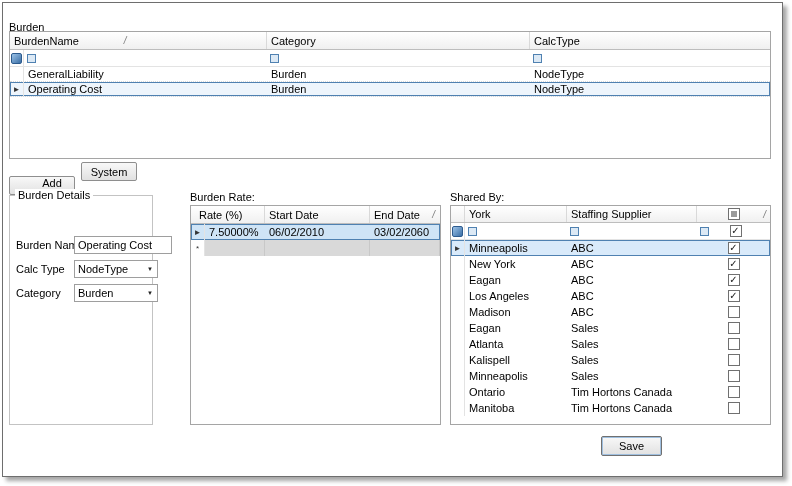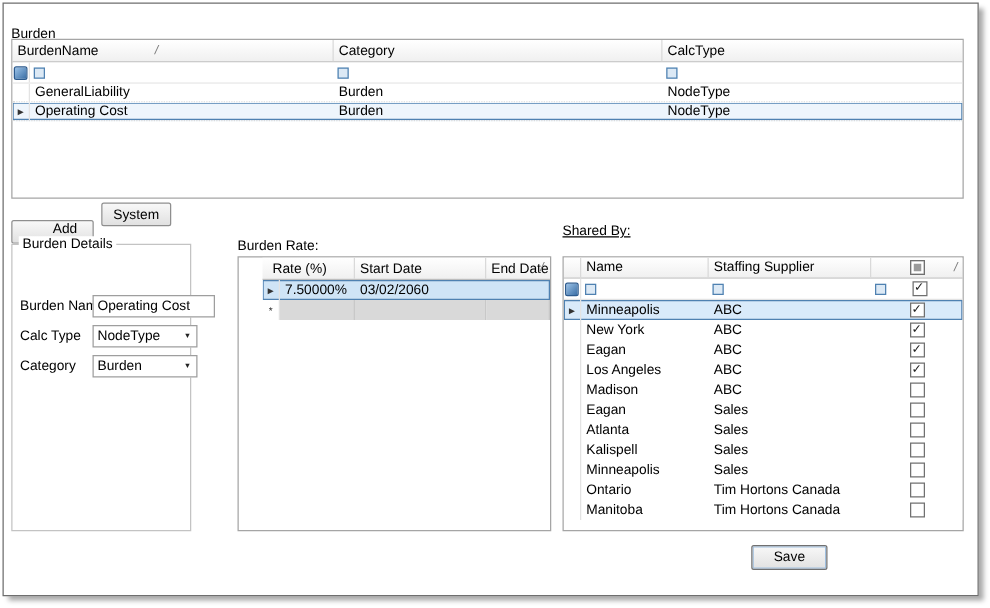--- a/index.html
+++ b/index.html
@@ -139,54 +139,55 @@
     <div class="field" style="top:88px; height:18px;">
       <span class="flabel">Category</span>
       <div class="combo">
         <span class="cval">Burden</span>
         <span class="carrow">▼</span>
       </div>
     </div>
   </div>
 
   <span class="lbl" style="left:187px; top:188px;">Burden Rate:</span>
-  <div class="grid rate-grid" style="left:187px; top:202px; width:251px; height:220px;padding-left:19px;">
+  <div class="grid rate-grid" style="left:187px; top:202px; width:251px; height:220px;">
     <div class="hrow">
       <div class="hcell rg-h1">
         <span>Rate (%)</span>
       </div>
       <div class="hcell rg-h2">
         <span>Start Date</span>
       </div>
       <div class="hcell rg-h3 last">
         <span>End Date</span>
         <span class="sort rg-sort">/</span>
       </div>
     </div>
     <div id="rate-rows">
         <div class="grid-row sel">
           <div class="ind">►</div>
           <div class="cell rg-d1">7.50000%</div>
+          <div class="cell rg-d2">06/02/2010</div>
           <div class="cell rg-d3">03/02/2060</div>
         </div>
         <div class="grid-row">
           <div class="ind">*</div>
           <div class="cell gray rg-d1"></div>
           <div class="cell gray rg-d2"></div>
           <div class="cell gray rg-d3"></div>
         </div>
       </div>
   </div>
 
-  <span class="lbl" style="left:447px; top:176px;text-decoration:underline;">Shared By:</span>
+  <span class="lbl" style="left:447px; top:188px;">Shared By:</span>
   <div class="grid shared-grid" style="left:447px; top:202px; width:321px; height:220px;">
     <div class="hrow" style="height:17px;">
       <div class="sg-hind"></div>
       <div class="hcell sg-h1">
-        <span>Name</span>
+        <span>York</span>
       </div>
       <div class="hcell sg-h2">
         <span>Staffing Supplier</span>
       </div>
       <div class="hcell sg-h3 last">
         <span class="checkbox indet" id="shared-header-checkbox"></span>
         <span class="sort sg-sort">/</span>
       </div>
     </div>
     <div class="frow">

